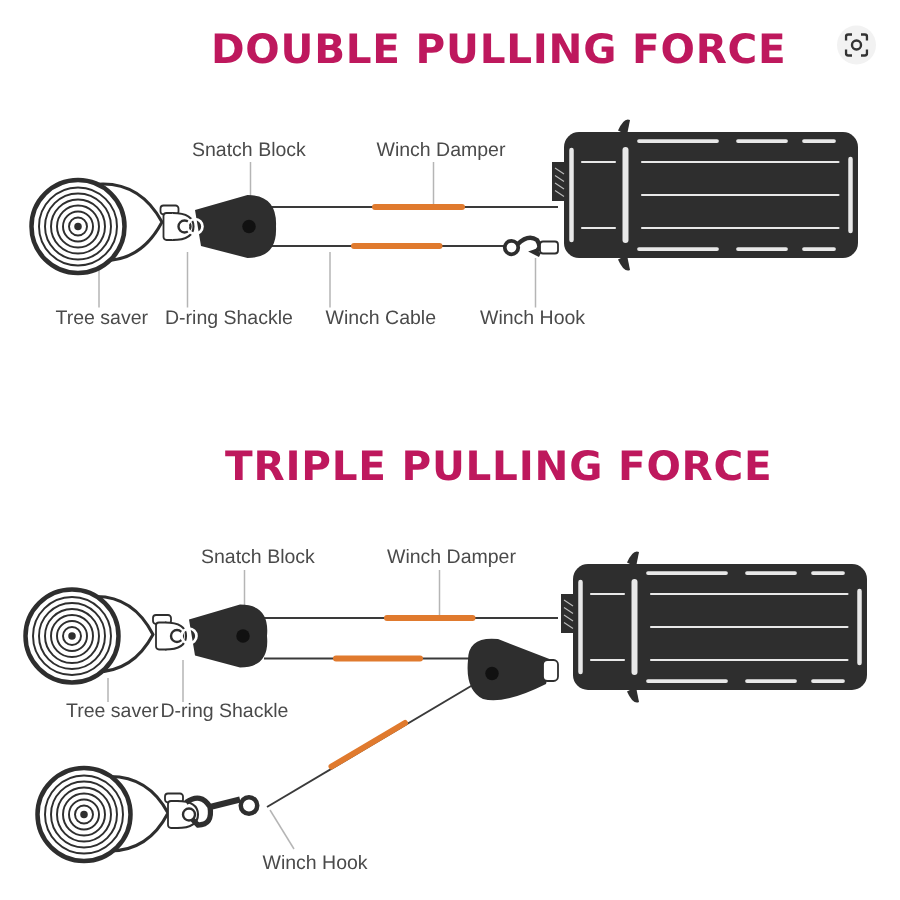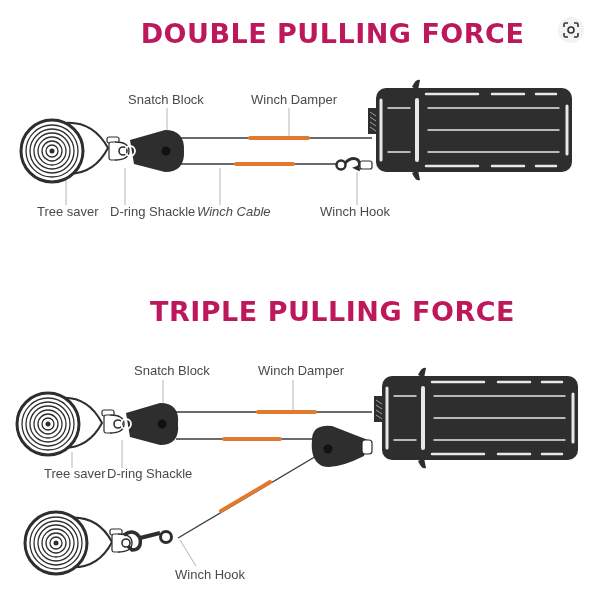--- a/index.html
+++ b/index.html
@@ -164,20 +164,20 @@
       <circle cx="166" cy="537" r="5.5" fill="#ffffff" stroke="#2e2e2e" stroke-width="3"></circle>
     </g>
     <use href="#truck" x="480" y="418"></use>
   </g>
 </svg>
 
 <div class="lbl" style="left:128px; top:92px;">Snatch Block</div>
 <div class="lbl" style="left:251px; top:92px;">Winch Damper</div>
 <div class="lbl" style="left:37px; top:204px;">Tree saver</div>
 <div class="lbl" style="left:110px; top:204px;">D-ring Shackle</div>
-<div class="lbl" style="left:197px; top:204px;font-style:italic;">Winch Cable</div>
+<div class="lbl" style="left:217px; top:204px;">Winch Cable</div>
 <div class="lbl" style="left:320px; top:204px;">Winch Hook</div>
 
 <div class="lbl" style="left:134px; top:363px;">Snatch Block</div>
 <div class="lbl" style="left:258px; top:363px;">Winch Damper</div>
 <div class="lbl" style="left:44px; top:466px;">Tree saver</div>
 <div class="lbl" style="left:107px; top:466px;">D-ring Shackle</div>
 <div class="lbl" style="left:175px; top:567px;">Winch Hook</div>
 
 </body></html>

